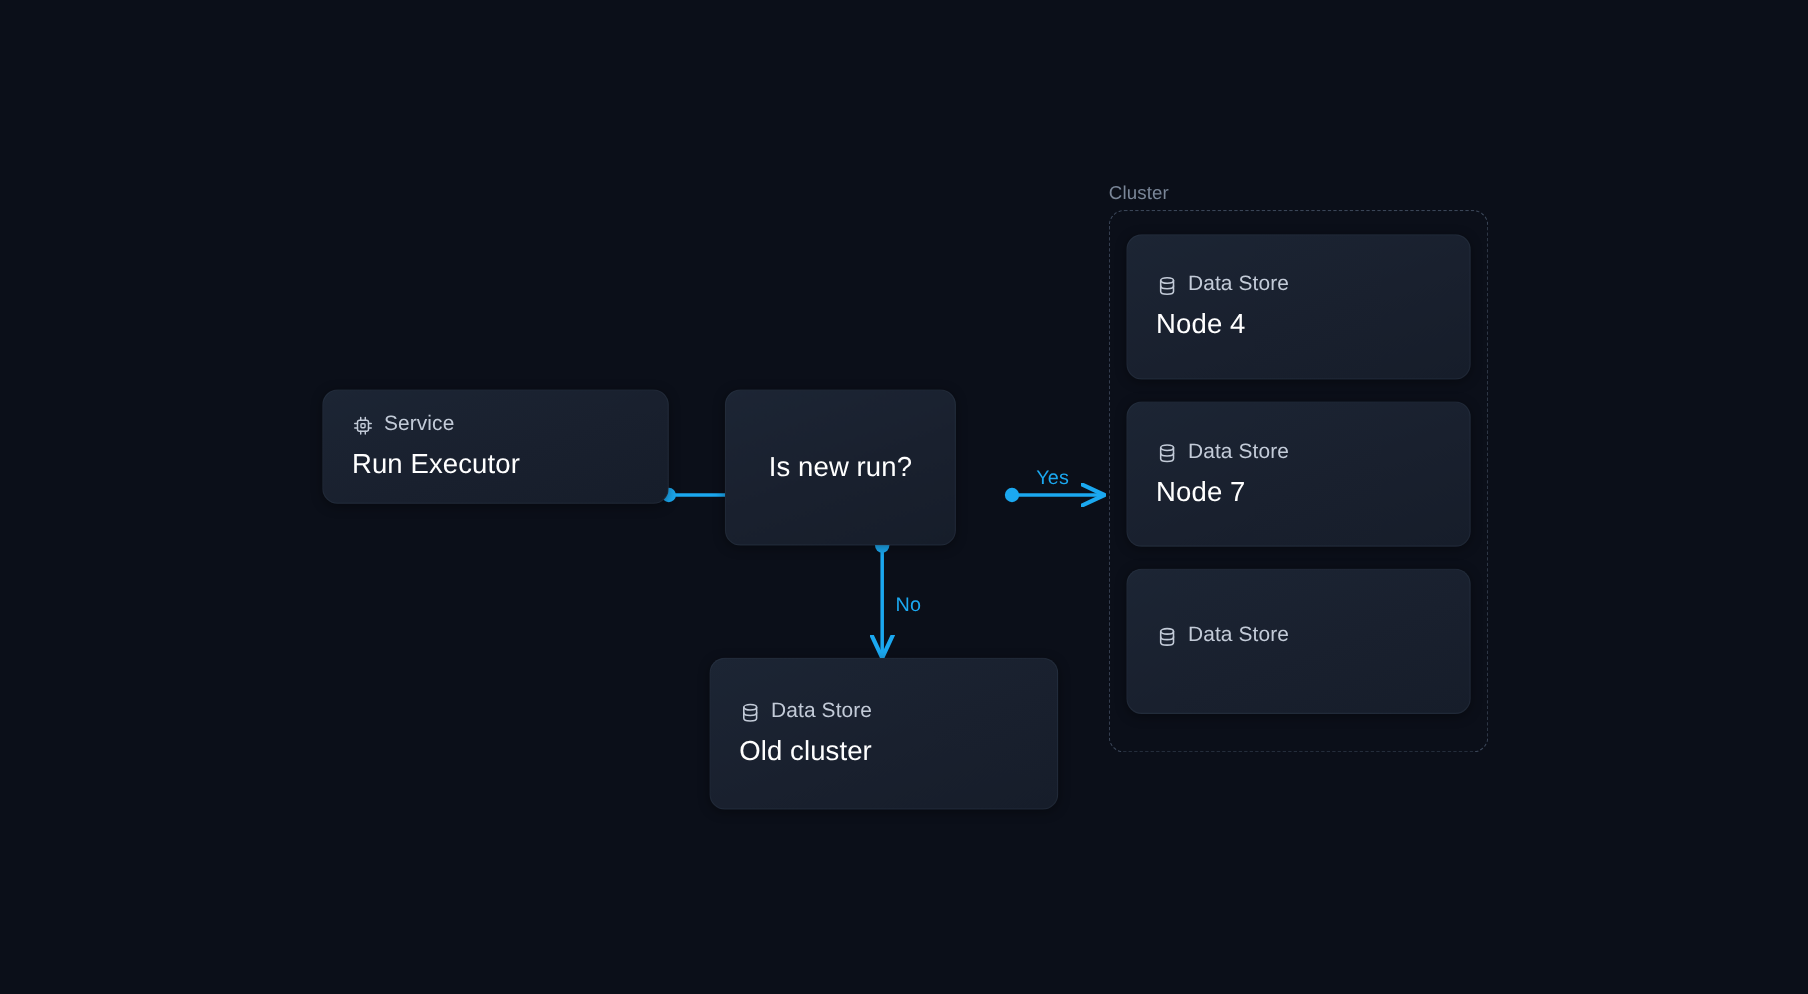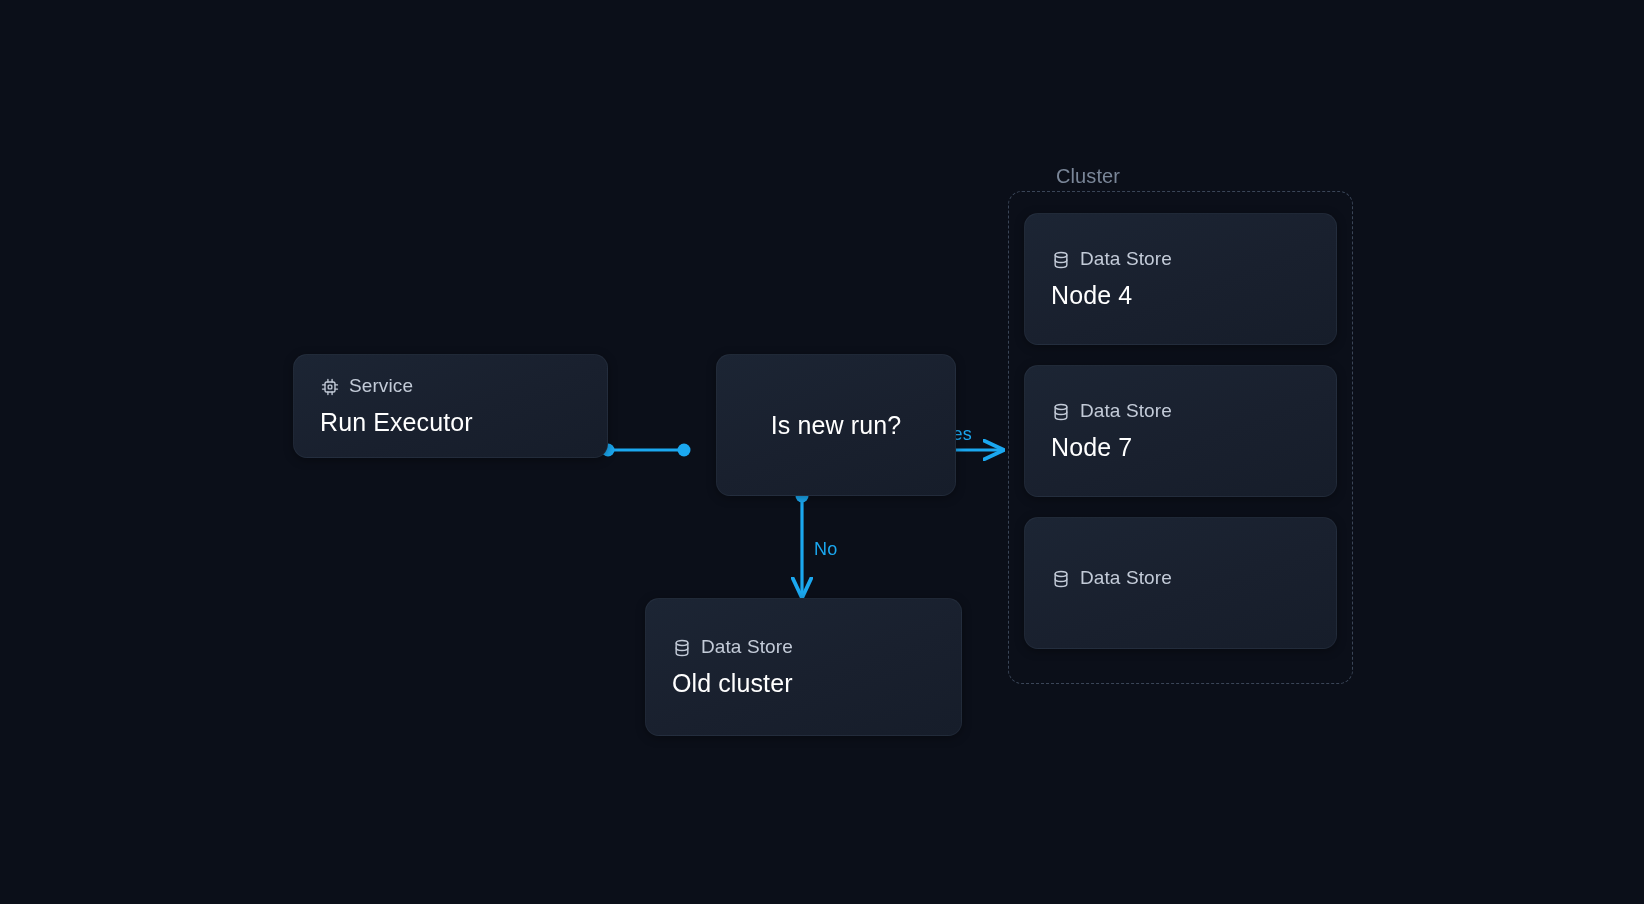--- a/index.html
+++ b/index.html
@@ -89,26 +89,25 @@
   .cluster {
     position: absolute;
     box-sizing: border-box;
     border: 1px dashed #3a4557;
     border-radius: 14px;
     background: transparent;
   }
   .cluster-label {
     position: absolute;
     color: #7c8characters;
-    font-size: 20px;
+    font-size: 17px;
     line-height: 22px;
     color: #7a8698;
     letter-spacing: 0.1px;
     white-space: nowrap;
-    margin-left: 48px;
   }
 
   
   .edge-label {
     position: absolute;
     color: #1BA8F0;
     font-size: 18px;
     line-height: 20px;
     letter-spacing: 0.2px;
     white-space: nowrap;
@@ -206,21 +205,21 @@
             <rect x="9.8" y="9.8" width="4.4" height="4.4" rx="1"></rect>
             <path d="M9.5 3v3M14.5 3v3M9.5 18v3M14.5 18v3M3 9.5h3M3 14.5h3M18 9.5h3M18 14.5h3"></path>
           </svg>
         </span>
         <span>Service</span>
       </div>
       <div class="node-title">Run Executor</div>
     </div>
   </div>
 
-  <div class="node decision" style="left:716px; top:354px; width:240px; height:142px;">
+  <div class="node decision" style="left:659px; top:354px; width:210px; height:142px;">
     <div class="decision-label">Is new run?</div>
   </div>
 
   <div class="node" style="left:645px; top:598px; width:317px; height:138px;">
     <div class="node-inner">
       <div class="node-kicker">
         <span class="ico">
           <svg width="20" height="20" viewBox="0 0 24 24" fill="none" stroke="#c3cbd8" stroke-width="1.7" stroke-linecap="round" stroke-linejoin="round">
             <ellipse cx="12" cy="6" rx="7" ry="3"></ellipse>
             <path d="M5 6v12c0 1.66 3.13 3 7 3s7-1.34 7-3V6"></path>

